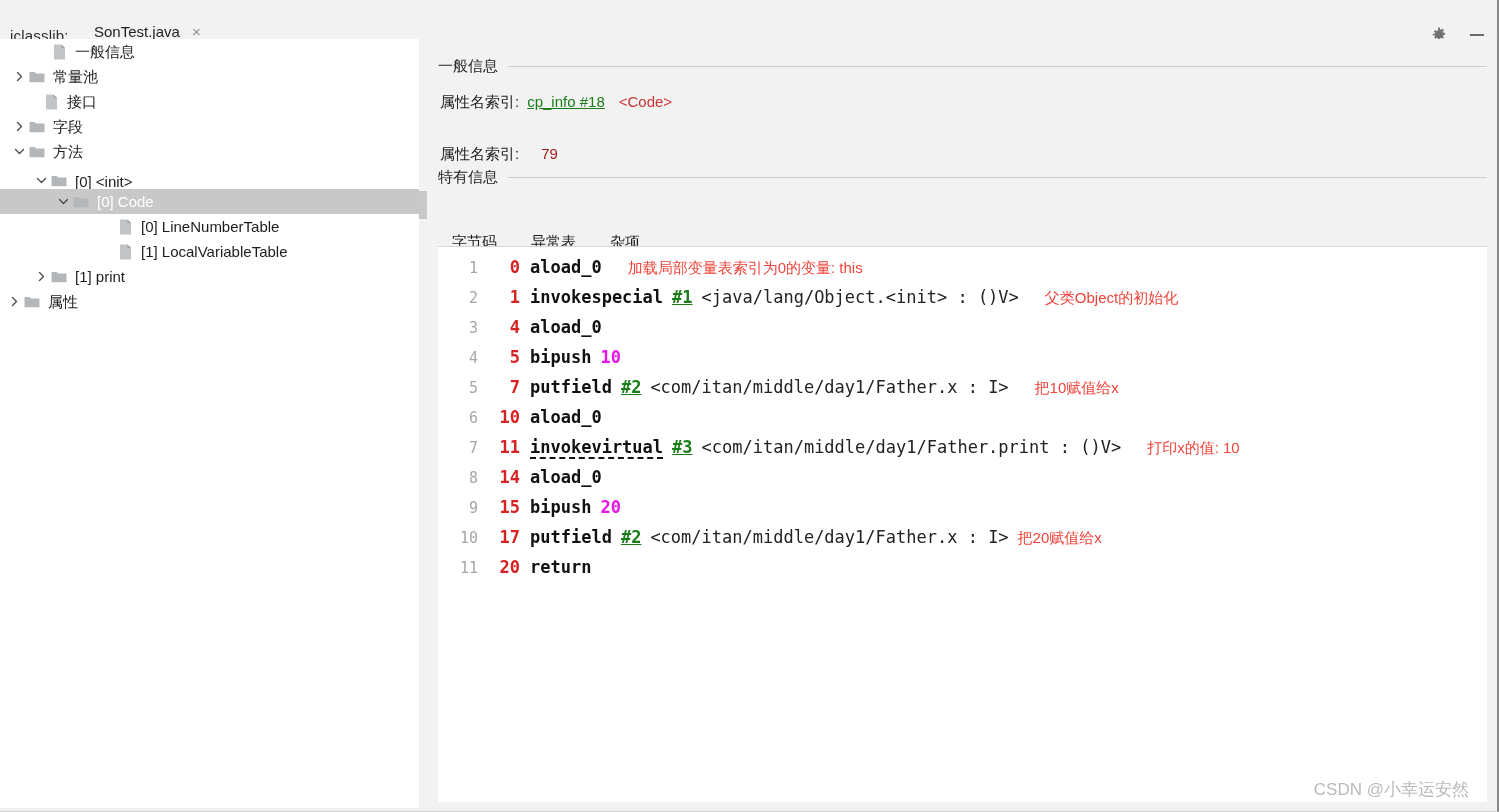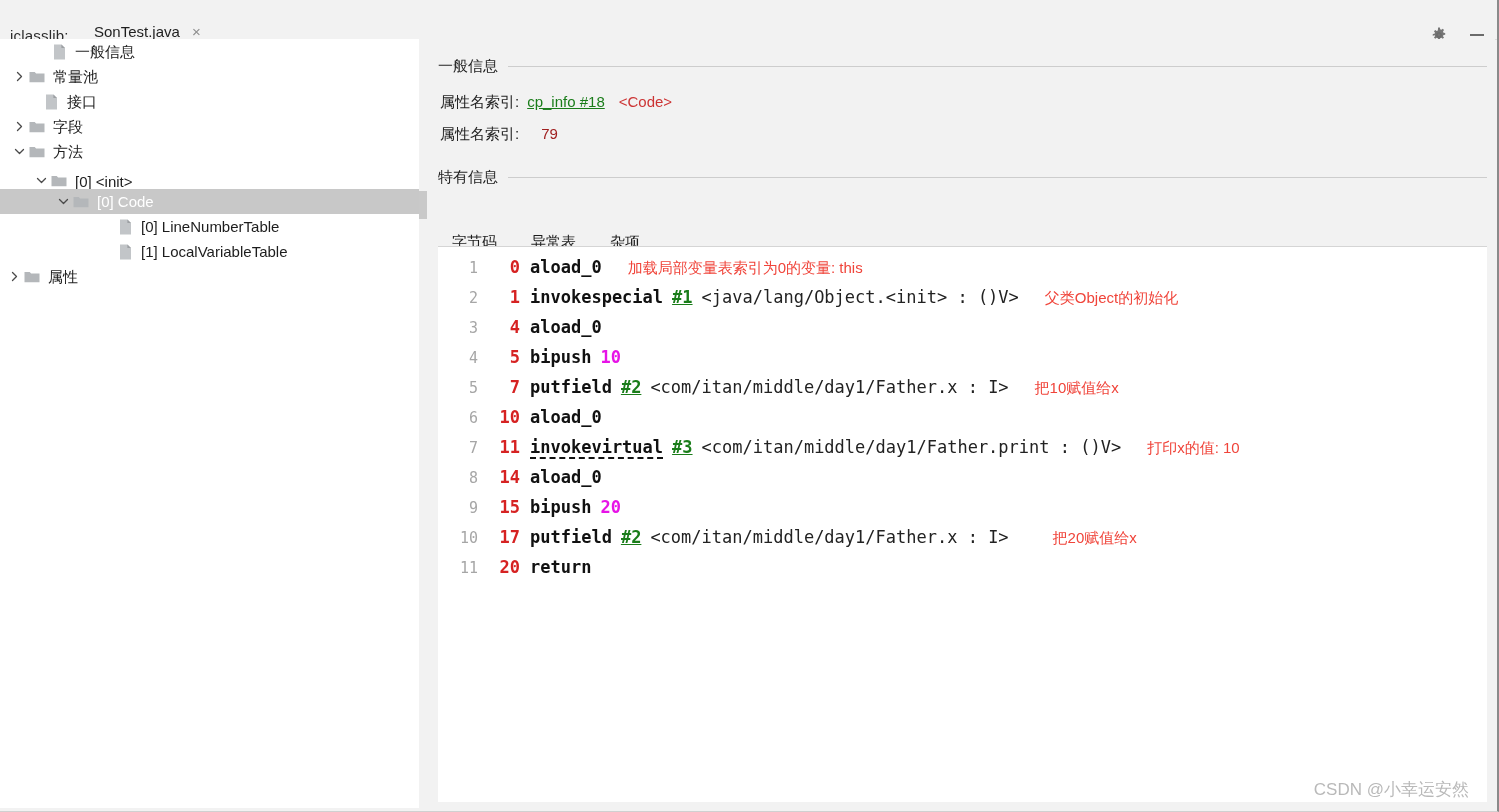--- a/index.html
+++ b/index.html
@@ -182,20 +182,21 @@
     margin-left: 8px;
     cursor: pointer;
   }
   .kv-extra {
     color: #cc3333;
     margin-left: 14px;
   }
   .kv-val {
     color: #a02020;
     margin-left: 22px;
+    margin-top: 20px;
   }
   #attr-name-row { left: 2px; top: 54px; }
   #attr-len-row { left: 2px; top: 86px; }
 
   
   #inner-tabs {
     position: absolute;
     left: 0px; top: 178px;
     width: 1049px;
     height: 34px;
@@ -429,20 +430,33 @@
         <span class="twisty empty">
           <svg width="11" height="11" viewBox="0 0 11 11"></svg>
         </span>
         <span class="node-icon">
           <svg width="13" height="16" viewBox="0 0 13 16">
             <path d="M1 0.5 h7.4 l3.6 3.6 v11.4 h-11 z" fill="#c2c5c8"></path>
             <path d="M8.4 0.5 v3.6 h3.6 z" fill="#9da0a3"></path>
           </svg>
         </span>
         <span class="node-label">[1] LocalVariableTable</span>
+      </div>
+      <div class="tree-row" style="padding-left: 32px;">
+        <span class="twisty">
+          <svg width="11" height="11" viewBox="0 0 11 11">
+            <path d="M3.5 1.5 L7.5 5.5 L3.5 9.5" fill="none" stroke="#4a4a4a" stroke-width="1.3" stroke-linecap="round" stroke-linejoin="round"></path>
+          </svg>
+        </span>
+        <span class="node-icon">
+          <svg width="16" height="13" viewBox="0 0 16 13">
+            <path d="M0.5 2.0 h5.2 l1.4 1.6 h8.4 v8.6 h-15 z" fill="#b4b7ba"></path>
+          </svg>
+        </span>
+        <span class="node-label">[1] print</span>
       </div>
       <div class="tree-row" style="padding-left: 5px;">
         <span class="twisty">
           <svg width="11" height="11" viewBox="0 0 11 11">
             <path d="M3.5 1.5 L7.5 5.5 L3.5 9.5" fill="none" stroke="#4a4a4a" stroke-width="1.3" stroke-linecap="round" stroke-linejoin="round"></path>
           </svg>
         </span>
         <span class="node-icon">
           <svg width="16" height="13" viewBox="0 0 16 13">
             <path d="M0.5 2.0 h5.2 l1.4 1.6 h8.4 v8.6 h-15 z" fill="#b4b7ba"></path>
@@ -489,21 +503,21 @@
       <div id="bytecode-list">
           <div class="bc-line"><span class="bc-lineno">1</span><span class="bc-offset">0</span><span class="bc-opcode">aload_0</span><span class="bc-comment" style="margin-left: 26px;">加载局部变量表索引为0的变量: this</span></div>
           <div class="bc-line"><span class="bc-lineno">2</span><span class="bc-offset">1</span><span class="bc-opcode">invokespecial</span><span class="bc-cpref">#1</span><span class="bc-desc">&lt;java/lang/Object.&lt;init&gt; : ()V&gt;</span><span class="bc-comment" style="margin-left: 26px;">父类Object的初始化</span></div>
           <div class="bc-line"><span class="bc-lineno">3</span><span class="bc-offset">4</span><span class="bc-opcode">aload_0</span></div>
           <div class="bc-line"><span class="bc-lineno">4</span><span class="bc-offset">5</span><span class="bc-opcode">bipush</span><span class="bc-imm">10</span></div>
           <div class="bc-line"><span class="bc-lineno">5</span><span class="bc-offset">7</span><span class="bc-opcode">putfield</span><span class="bc-cpref">#2</span><span class="bc-desc">&lt;com/itan/middle/day1/Father.x : I&gt;</span><span class="bc-comment" style="margin-left: 26px;">把10赋值给x</span></div>
           <div class="bc-line"><span class="bc-lineno">6</span><span class="bc-offset">10</span><span class="bc-opcode">aload_0</span></div>
           <div class="bc-line"><span class="bc-lineno">7</span><span class="bc-offset">11</span><span class="bc-opcode dashed">invokevirtual</span><span class="bc-cpref">#3</span><span class="bc-desc">&lt;com/itan/middle/day1/Father.print : ()V&gt;</span><span class="bc-comment" style="margin-left: 26px;">打印x的值: 10</span></div>
           <div class="bc-line"><span class="bc-lineno">8</span><span class="bc-offset">14</span><span class="bc-opcode">aload_0</span></div>
           <div class="bc-line"><span class="bc-lineno">9</span><span class="bc-offset">15</span><span class="bc-opcode">bipush</span><span class="bc-imm">20</span></div>
-          <div class="bc-line"><span class="bc-lineno">10</span><span class="bc-offset">17</span><span class="bc-opcode">putfield</span><span class="bc-cpref">#2</span><span class="bc-desc">&lt;com/itan/middle/day1/Father.x : I&gt;</span><span class="bc-comment" style="margin-left: 44px;">把20赋值给x</span></div>
+          <div class="bc-line"><span class="bc-lineno">10</span><span class="bc-offset">17</span><span class="bc-opcode">putfield</span><span class="bc-cpref">#2</span><span class="bc-desc">&lt;com/itan/middle/day1/Father.x : I&gt;</span><span class="bc-comment" style="margin-left: 9px;">把20赋值给x</span></div>
           <div class="bc-line"><span class="bc-lineno">11</span><span class="bc-offset">20</span><span class="bc-opcode">return</span></div>
         </div>
     </div>
 
   </div>
 
   <div id="watermark">CSDN @小幸运安然</div>
 </div>
 
 </body></html>

